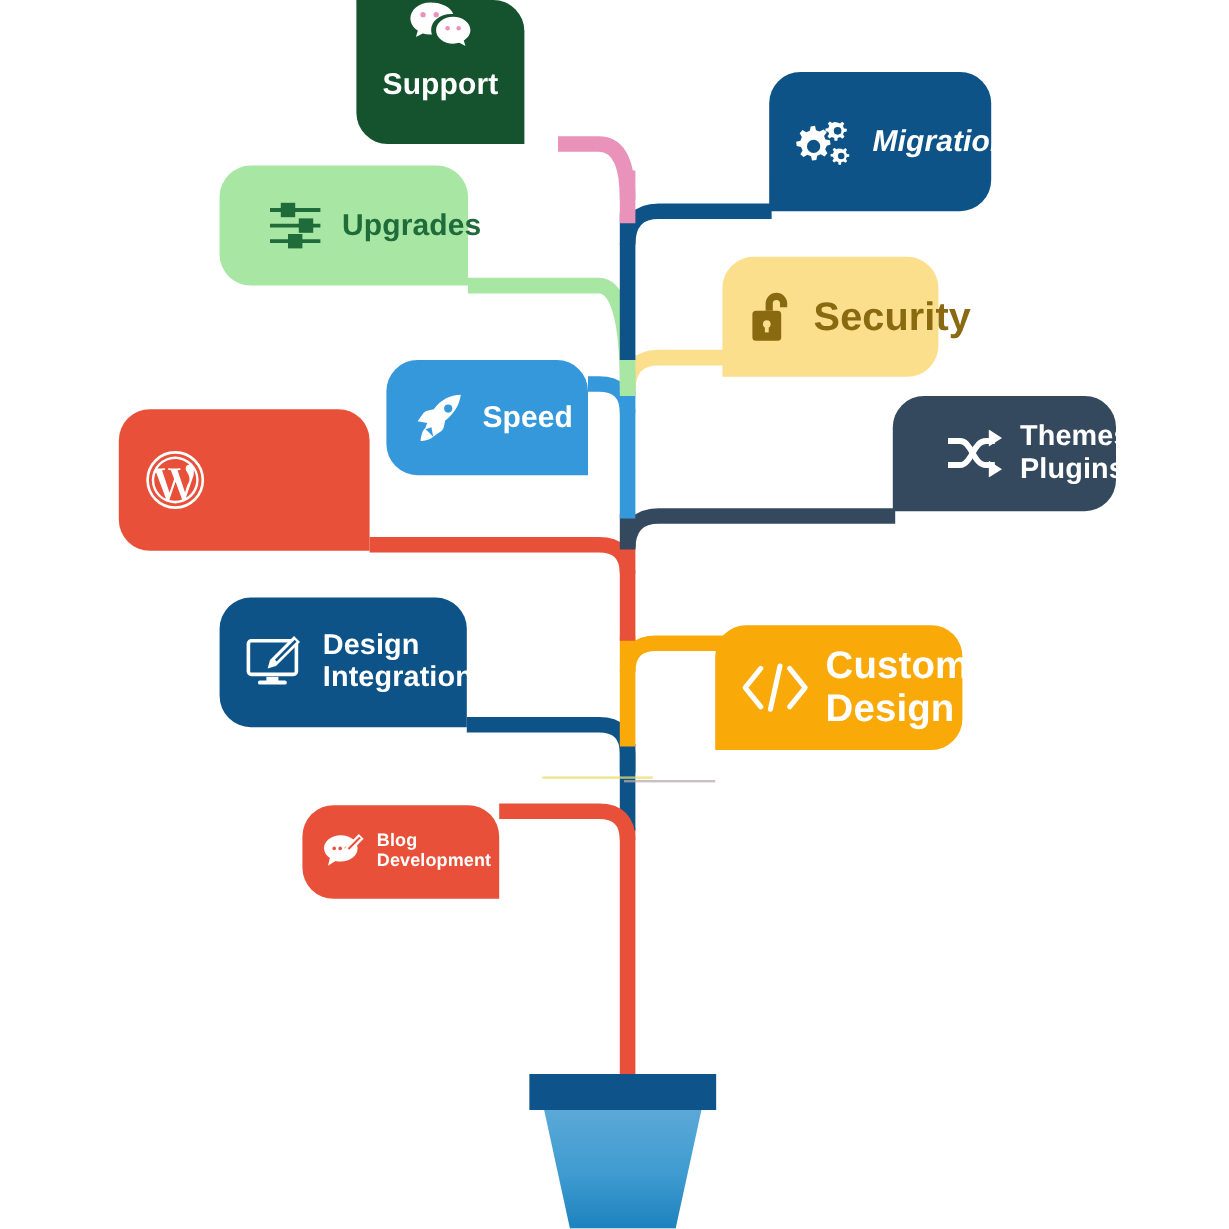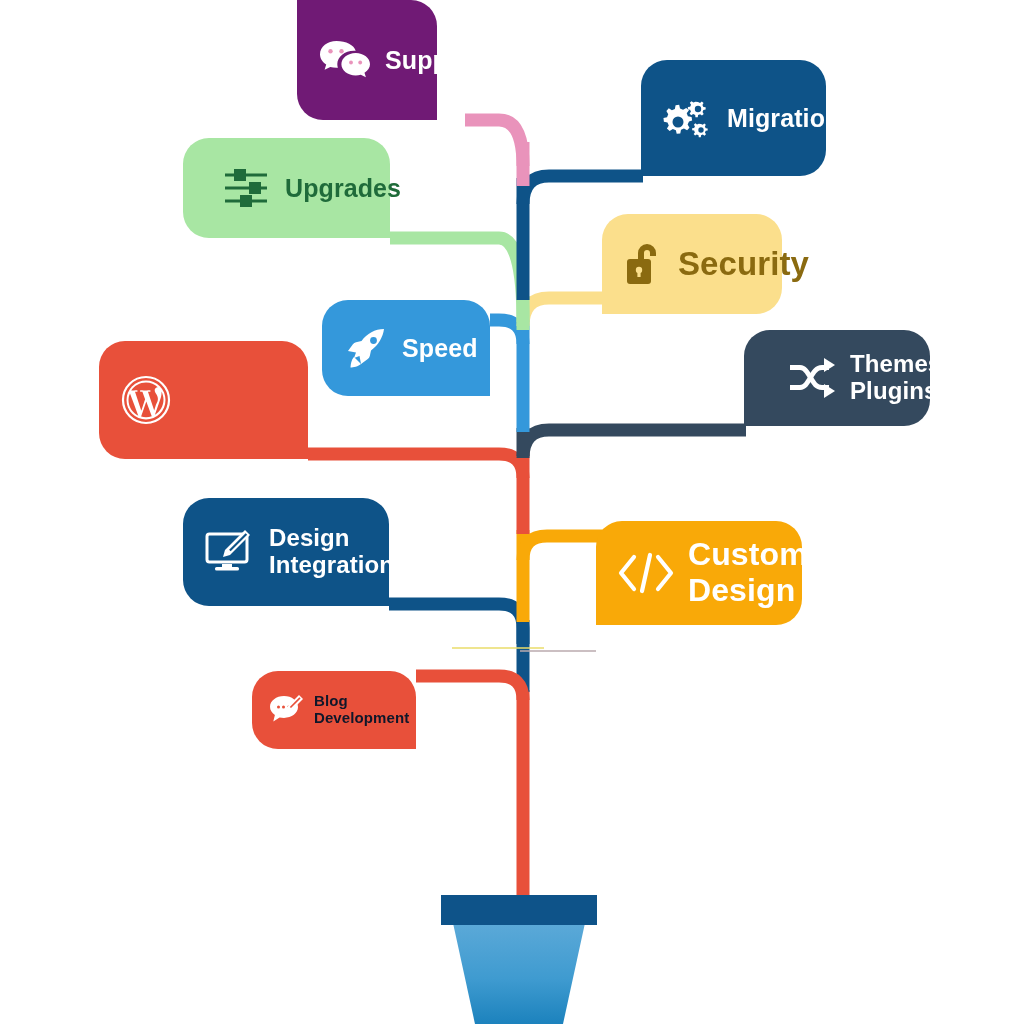--- a/index.html
+++ b/index.html
@@ -42,29 +42,31 @@
   .card .label{
     font-weight:bold;
     line-height:1.12;
     white-space:pre-line;
     letter-spacing:.1px;
   }
 
   
   #card-support{
     left:297px; top:0px; width:140px; height:120px;
-    background:#701a75; color:#ffffff;
+    background:#14532d; color:#ffffff;
     border-radius:0 26px 0 26px;
     font-size:25px;
+    flex-direction:column;
   }
   #card-migration{
     left:641px; top:60px; width:185px; height:116px;
     background:#0e5388; color:#ffffff;
     border-radius:26px 26px 26px 0;
     font-size:25px;
+    font-style:italic;
   }
   #card-upgrades{
     left:183px; top:138px; width:207px; height:100px;
     background:#a8e6a3; color:#1f6b3a;
     border-radius:26px 26px 0 26px;
     font-size:25px;
     padding-left:40px;
   }
   #card-security{
     left:602px; top:214px; width:180px; height:100px;
@@ -98,21 +100,21 @@
     font-size:24px;
   }
   #card-custom{
     left:596px; top:521px; width:206px; height:104px;
     background:#f9a908; color:#ffffff;
     border-radius:26px 26px 26px 0;
     font-size:32px;
   }
   #card-blog{
     left:252px; top:671px; width:164px; height:78px;
-    background:#e8503a; color:#0f172a;
+    background:#e8503a; color:#ffffff;
     border-radius:26px 26px 0 26px;
     font-size:15px;
     gap:10px;
     padding:0 16px;
   }
 
   
   #pot{
     position:absolute;
     left:441px; top:895px;

